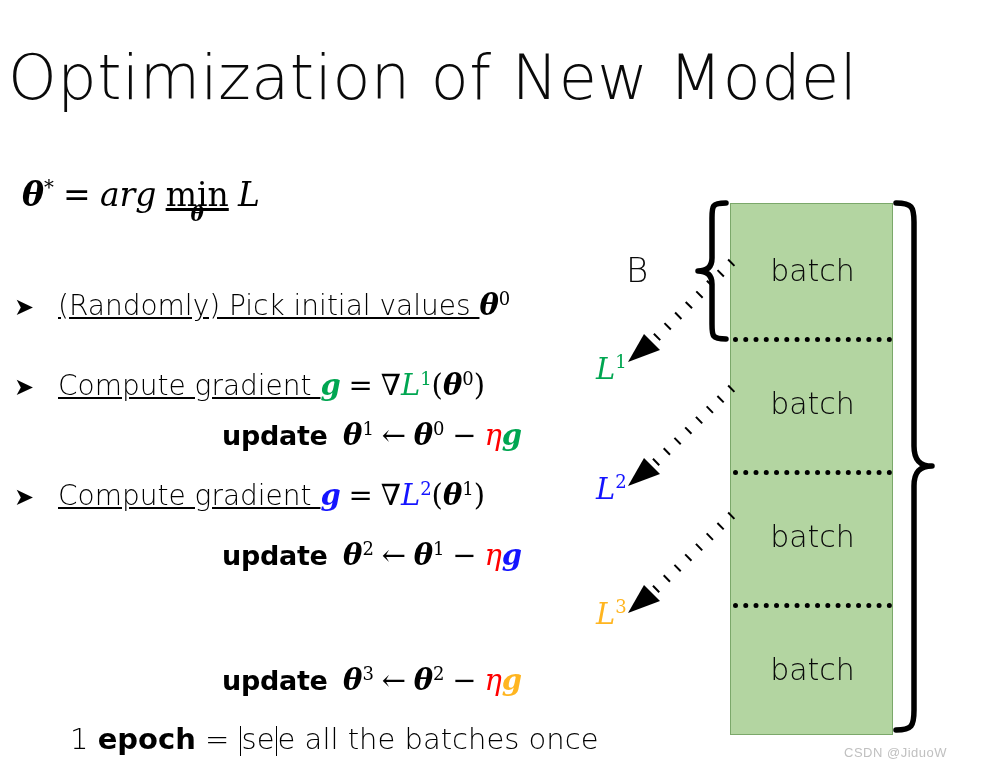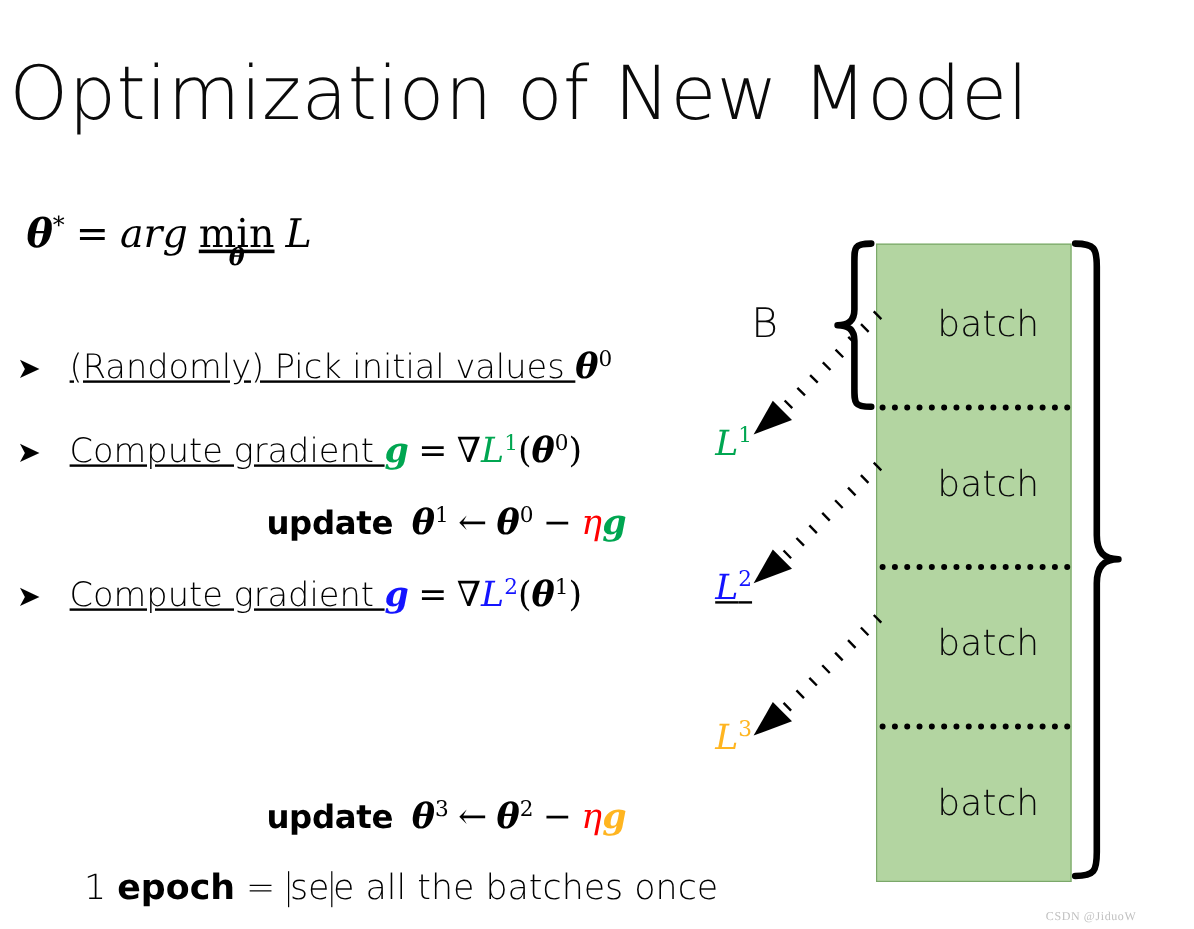--- a/index.html
+++ b/index.html
@@ -169,21 +169,20 @@
     left: 0;
     width: 163px;
     height: 133px;
     display: flex;
     align-items: center;
     justify-content: center;
     font-family: "DejaVu Sans", sans-serif;
     font-weight: 300;
     font-size: 30px;
     color: #0a0a0a;
-    padding-left: 11px;
   }
   .batch-sep {
     position: absolute;
     left: 2px;
     width: 159px;
     height: 0;
     border-top: 5px dotted #000;
   }
 
   
@@ -191,23 +190,23 @@
     position: absolute;
     font-family: "DejaVu Sans", sans-serif;
     font-weight: 300;
     font-size: 34px;
     color: #0a0a0a;
   }
 
   #watermark {
     position: absolute;
     right: 8px;
-    bottom: 4px;
-    font-family: Liberation Serif, serif;
-    font-size: 10px;
+    bottom: 14px;
+    font-family: Liberation Sans, sans-serif;
+    font-size: 13px;
     color: #c0c0c0;
     letter-spacing: 0.5px;
   }
 
   svg { overflow: visible; }
 </style>
 </head>
 <body>
 
 <div id="slide">
@@ -222,54 +221,61 @@
       <span class="mathrm">min</span>
       <span class="sub bth">θ</span>
     </span>
     <span class="mathit">L</span>
   </div>
 
   <div class="bullet-row" style="top:288px;">
     <span class="arrow-bullet">➤</span><span class="btext">(Randomly) Pick initial values </span><span class="bth formula">θ</span><sup class="sp" style="font-size:18px;">0</sup>
   </div>
 
-  <div class="bullet-row" style="top:358px;">
+  <div class="bullet-row" style="top:368px;">
     <span class="arrow-bullet">➤</span><span class="btext">Compute gradient </span><span class="bth formula green">g</span>
     <span class="mathrm formula">=</span>
     <span class="mathrm formula">∇</span><span class="mathit formula green">L</span><sup class="sp green" style="font-size:18px;">1</sup><span class="mathrm formula">(</span><span class="bth formula">θ</span><sup class="sp" style="font-size:18px;">0</sup><span class="mathrm formula">)</span>
   </div>
 
   <div class="update-row" style="top:418px;">
     <span class="update-word">update</span>&nbsp;&nbsp;<span class="bth formula">θ</span><sup class="sp" style="font-size:18px;">1</sup>
     <span class="mathrm formula">←</span>
     <span class="bth formula">θ</span><sup class="sp" style="font-size:18px;">0</sup>
     <span class="mathrm formula">−</span>
     <span class="mathit formula red">η</span><span class="bth formula green">g</span>
   </div>
 
   <div class="bullet-row" style="top:478px;">
     <span class="arrow-bullet">➤</span><span class="btext">Compute gradient </span><span class="bth formula blue">g</span>
     <span class="mathrm formula">=</span>
     <span class="mathrm formula">∇</span><span class="mathit formula blue">L</span><sup class="sp blue" style="font-size:18px;">2</sup><span class="mathrm formula">(</span><span class="bth formula">θ</span><sup class="sp" style="font-size:18px;">1</sup><span class="mathrm formula">)</span>
   </div>
 
+  <div class="update-row" style="top:538px;">
+    <span class="update-word">update</span>&nbsp;&nbsp;<span class="bth formula">θ</span><sup class="sp" style="font-size:18px;">2</sup>
+    <span class="mathrm formula">←</span>
+    <span class="bth formula">θ</span><sup class="sp" style="font-size:18px;">1</sup>
+    <span class="mathrm formula">−</span>
+    <span class="mathit formula red">η</span><span class="bth formula blue">g</span>
+  </div>
 
 
   <div class="update-row" style="top:663px;">
     <span class="update-word">update</span>&nbsp;&nbsp;<span class="bth formula">θ</span><sup class="sp" style="font-size:18px;">3</sup>
     <span class="mathrm formula">←</span>
     <span class="bth formula">θ</span><sup class="sp" style="font-size:18px;">2</sup>
     <span class="mathrm formula">−</span>
     <span class="mathit formula red">η</span><span class="bth formula amber">g</span>
   </div>
 
   <div class="loss-tag" style="left:596px; top:352px;">
     <span class="mathit green">L</span><sup class="sp green" style="font-size:18px;">1</sup>
   </div>
-  <div class="loss-tag" style="left:596px; top:472px;text-decoration:underline;">
+  <div class="loss-tag" style="left:596px; top:472px;">
     <span class="mathit blue">L</span><sup class="sp blue" style="font-size:18px;">2</sup>
   </div>
   <div class="loss-tag" style="left:596px; top:597px;">
     <span class="mathit amber">L</span><sup class="sp amber" style="font-size:18px;">3</sup>
   </div>
 
   <div id="epoch-line"><span>1 </span><b>epoch</b><span> = </span><span class="caret"></span><span>se</span><span class="caret"></span><span>e all the batches once</span></div>
 
   <div id="data-column">
     <div class="batch-cell" style="top:0px;">batch</div>

